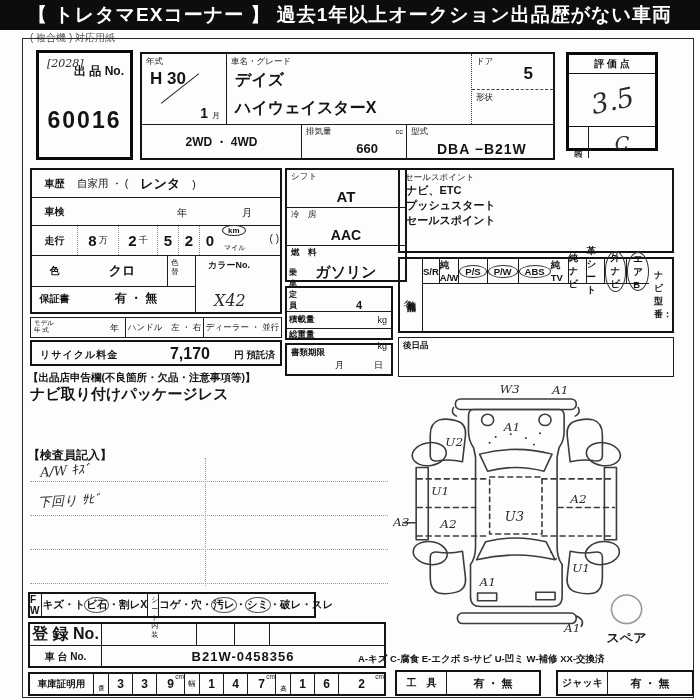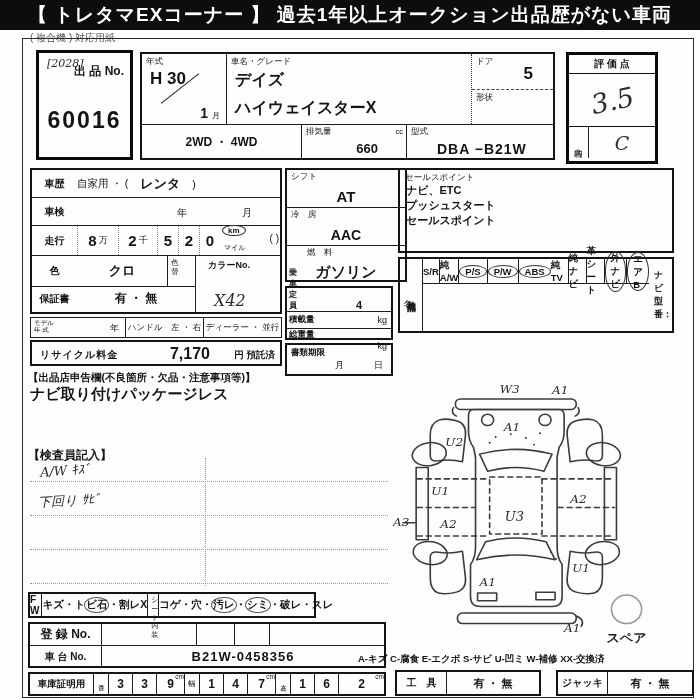--- a/index.html
+++ b/index.html
@@ -70,21 +70,21 @@
         <span style="position:absolute;right:28px;bottom:4px;font-size:13px;font-weight:bold;">660</span>
         <span style="position:absolute;right:3px;top:2px;font-size:7.5px;">cc</span>
       </div>
       <div class="cell" style="flex:1;">
         <span class="lbl" style="position:absolute;left:4px;top:2px;">型式</span>
         <span style="position:absolute;left:30px;bottom:3px;font-size:14px;font-weight:bold;letter-spacing:1px;">DBA −B21W</span>
       </div>
     </div>
   </div>
 
-  <div class="abs b3" style="left:566px;top:52px;width:92px;height:112px;">
+  <div class="abs b3" style="left:566px;top:52px;width:92px;height:99px;">
     <div class="ctr" style="height:18px;border-bottom:1.5px solid #111;font-size:10px;font-weight:bold;">評 価 点</div>
     <div class="ctr" style="height:52px;">
       <span class="hw" style="font-size:27px;transform:rotate(-12deg);">3.5</span>
     </div>
     <div class="row" style="height:32px;border-top:1.5px solid #111;">
       <div class="cell ctr" style="width:20px;font-size:8.5px;line-height:1;padding:1px;">
         <span class="vert">内装</span>
       </div>
       <div class="cell ctr" style="flex:1;">
         <span class="hw" style="font-size:19px;">C</span>
@@ -171,21 +171,21 @@
   <div class="abs b2" style="left:285px;top:168px;width:122px;height:114px;">
     <div style="height:37px;border-bottom:1.5px solid #1c1c1c;position:relative;">
       <span class="lbl" style="position:absolute;left:4px;top:2px;">シフト</span>
       <div class="ctr" style="height:100%;font-size:15px;font-weight:bold;padding-top:8px;">AT</div>
     </div>
     <div style="height:37px;border-bottom:1.5px solid #1c1c1c;position:relative;">
       <span class="lbl" style="position:absolute;left:4px;top:2px;">冷　房</span>
       <div class="ctr" style="height:100%;font-size:14px;font-weight:bold;padding-top:8px;">AAC</div>
     </div>
     <div style="height:36px;position:relative;">
-      <span class="lbl" style="position:absolute;left:20px;top:2px;">燃　料</span>
+      <span class="lbl" style="position:absolute;left:4px;top:2px;font-weight:bold;">燃　料</span>
       <div class="ctr" style="height:100%;font-size:15px;font-weight:bold;padding-top:8px;">ガソリン</div>
     </div>
   </div>
   <div class="abs b2" style="left:285px;top:286px;width:108px;height:54px;">
     <div class="row" style="height:24px;border-bottom:1.2px solid #1c1c1c;align-items:flex-end;gap:41px;">
       <span style="font-size:8px;font-weight:bold;margin-left:2px;width:36px;">乗車定員</span>
       <span style="font-size:11px;font-weight:bold;margin-left:18px;">4</span>
       <span style="font-size:9px;margin-left:auto;margin-right:4px;">名</span>
     </div>
     <div class="row" style="height:17px;border-bottom:1.2px solid #1c1c1c;align-items:center;">
@@ -250,20 +250,23 @@
         <div class="cell ctr" style="flex:1;">
             <span class="circ">エアB</span>
           </div>
       </div>
       <div style="flex:1;display:flex;align-items:center;">
         <span style="font-size:9px;font-weight:bold;margin-left:5px;">ナビ型番：</span>
       </div>
     </div>
   </div>
 
+  <div class="abs b1" style="left:398px;top:337px;width:276px;height:40px;">
+    <span class="lbl" style="position:absolute;left:4px;top:3px;font-weight:bold;">後日品</span>
+  </div>
 
   <div class="abs" style="left:28px;top:447px;font-size:12px;font-weight:bold;">【検査員記入】</div>
   <div class="abs hw" style="left:40px;top:463px;font-size:13px;transform:rotate(-4deg);">A/W ｷｽﾞ</div>
   <div class="abs hw" style="left:38px;top:492px;font-size:13px;transform:rotate(-3deg);">下回り ｻﾋﾞ</div>
   <div class="abs dotline" style="left:30px;top:481px;width:358px;"></div>
   <div class="abs dotline" style="left:30px;top:515px;width:358px;"></div>
   <div class="abs dotline" style="left:30px;top:549px;width:358px;"></div>
   <div class="abs dotline" style="left:30px;top:583px;width:358px;"></div>
   <div class="abs" style="left:205px;top:458px;height:128px;border-left:1.5px dotted #9a9a9a;"></div>
 
@@ -352,21 +355,21 @@
       <span>コゲ・穴・</span>
         <span class="circ2">汚レ</span>
         <span>・</span>
         <span class="circ2">シミ</span>
         <span>・破レ・スレ</span>
     </div>
   </div>
 
   <div class="abs b2" style="left:28px;top:622px;width:358px;height:46px;">
     <div class="row" style="height:22px;border-bottom:1.5px solid #1c1c1c;">
-      <div class="cell ctr" style="width:72px;font-size:12px;font-weight:bold;">登 録 No.</div>
+      <div class="cell ctr" style="width:72px;font-size:16px;font-weight:bold;">登 録 No.</div>
       <div class="cell" style="width:95px;"></div>
       <div class="cell" style="width:38px;"></div>
       <div class="cell" style="width:35px;"></div>
       <div class="cell" style="flex:1;"></div>
     </div>
     <div class="row" style="height:21px;">
       <div class="cell ctr" style="width:72px;font-size:10px;font-weight:bold;">車 台 No.</div>
       <div class="cell ctr" style="flex:1;font-size:13px;font-weight:bold;letter-spacing:1px;">B21W-0458356</div>
     </div>
   </div>

